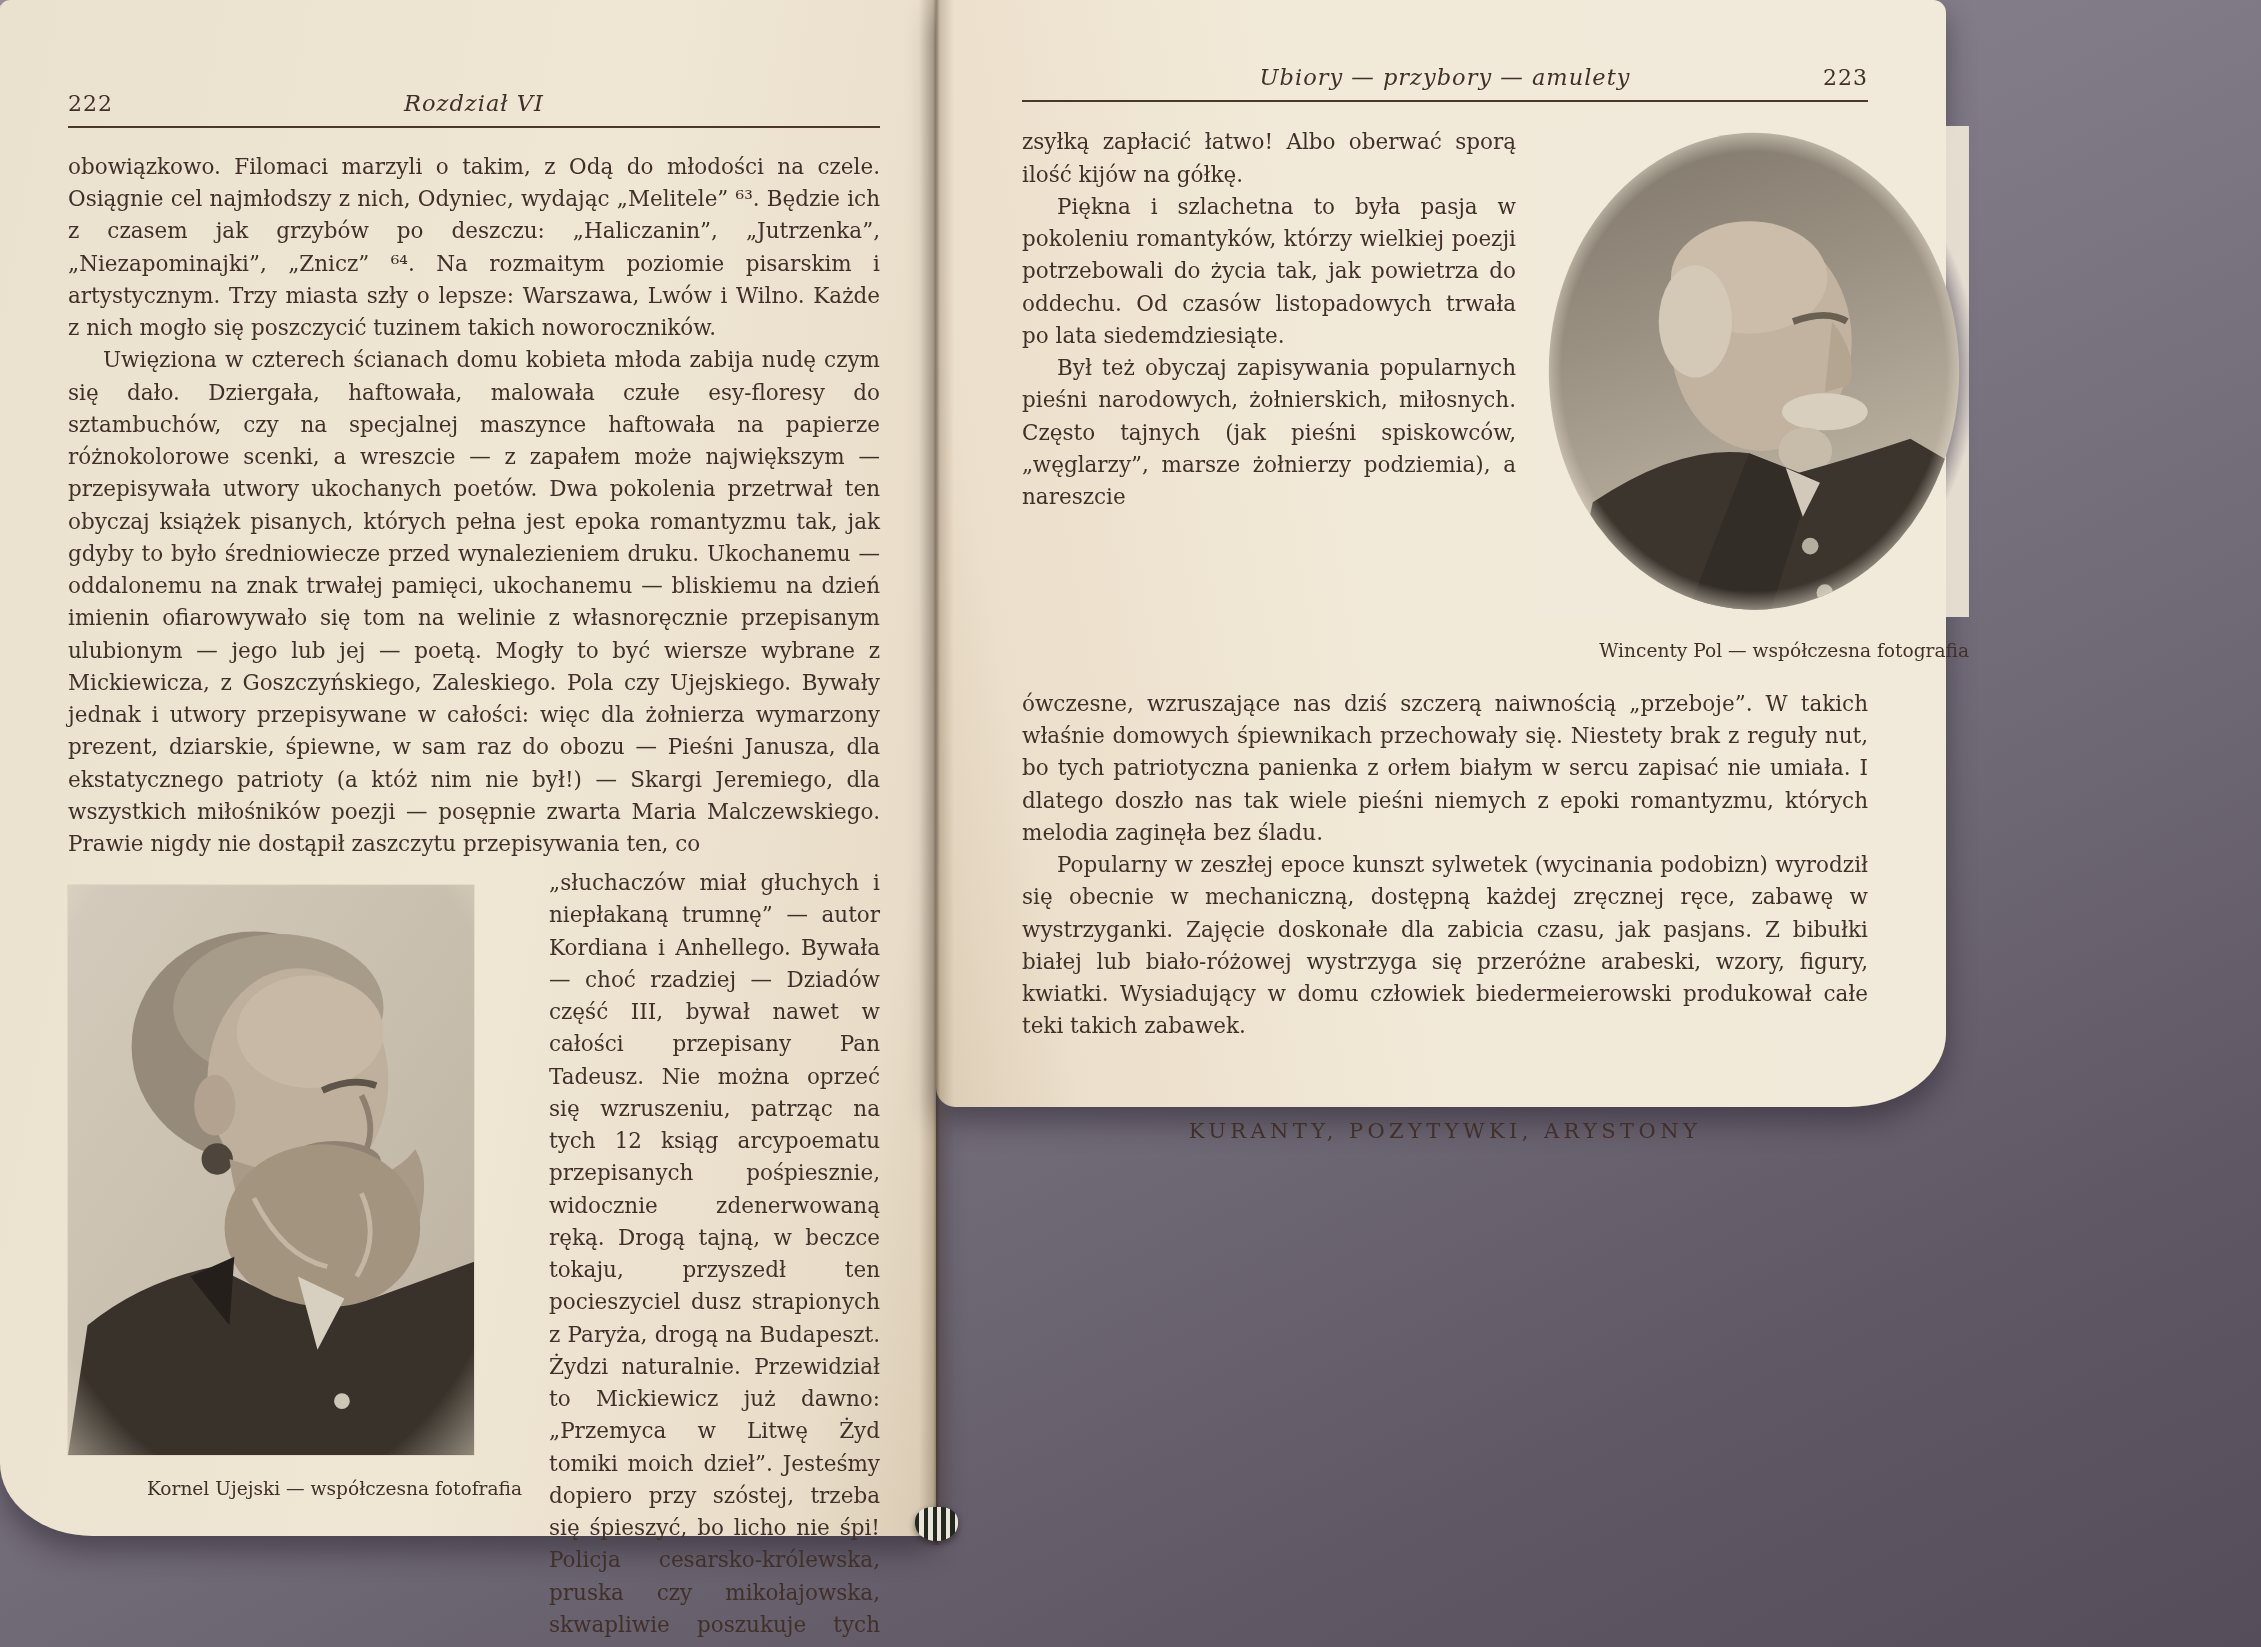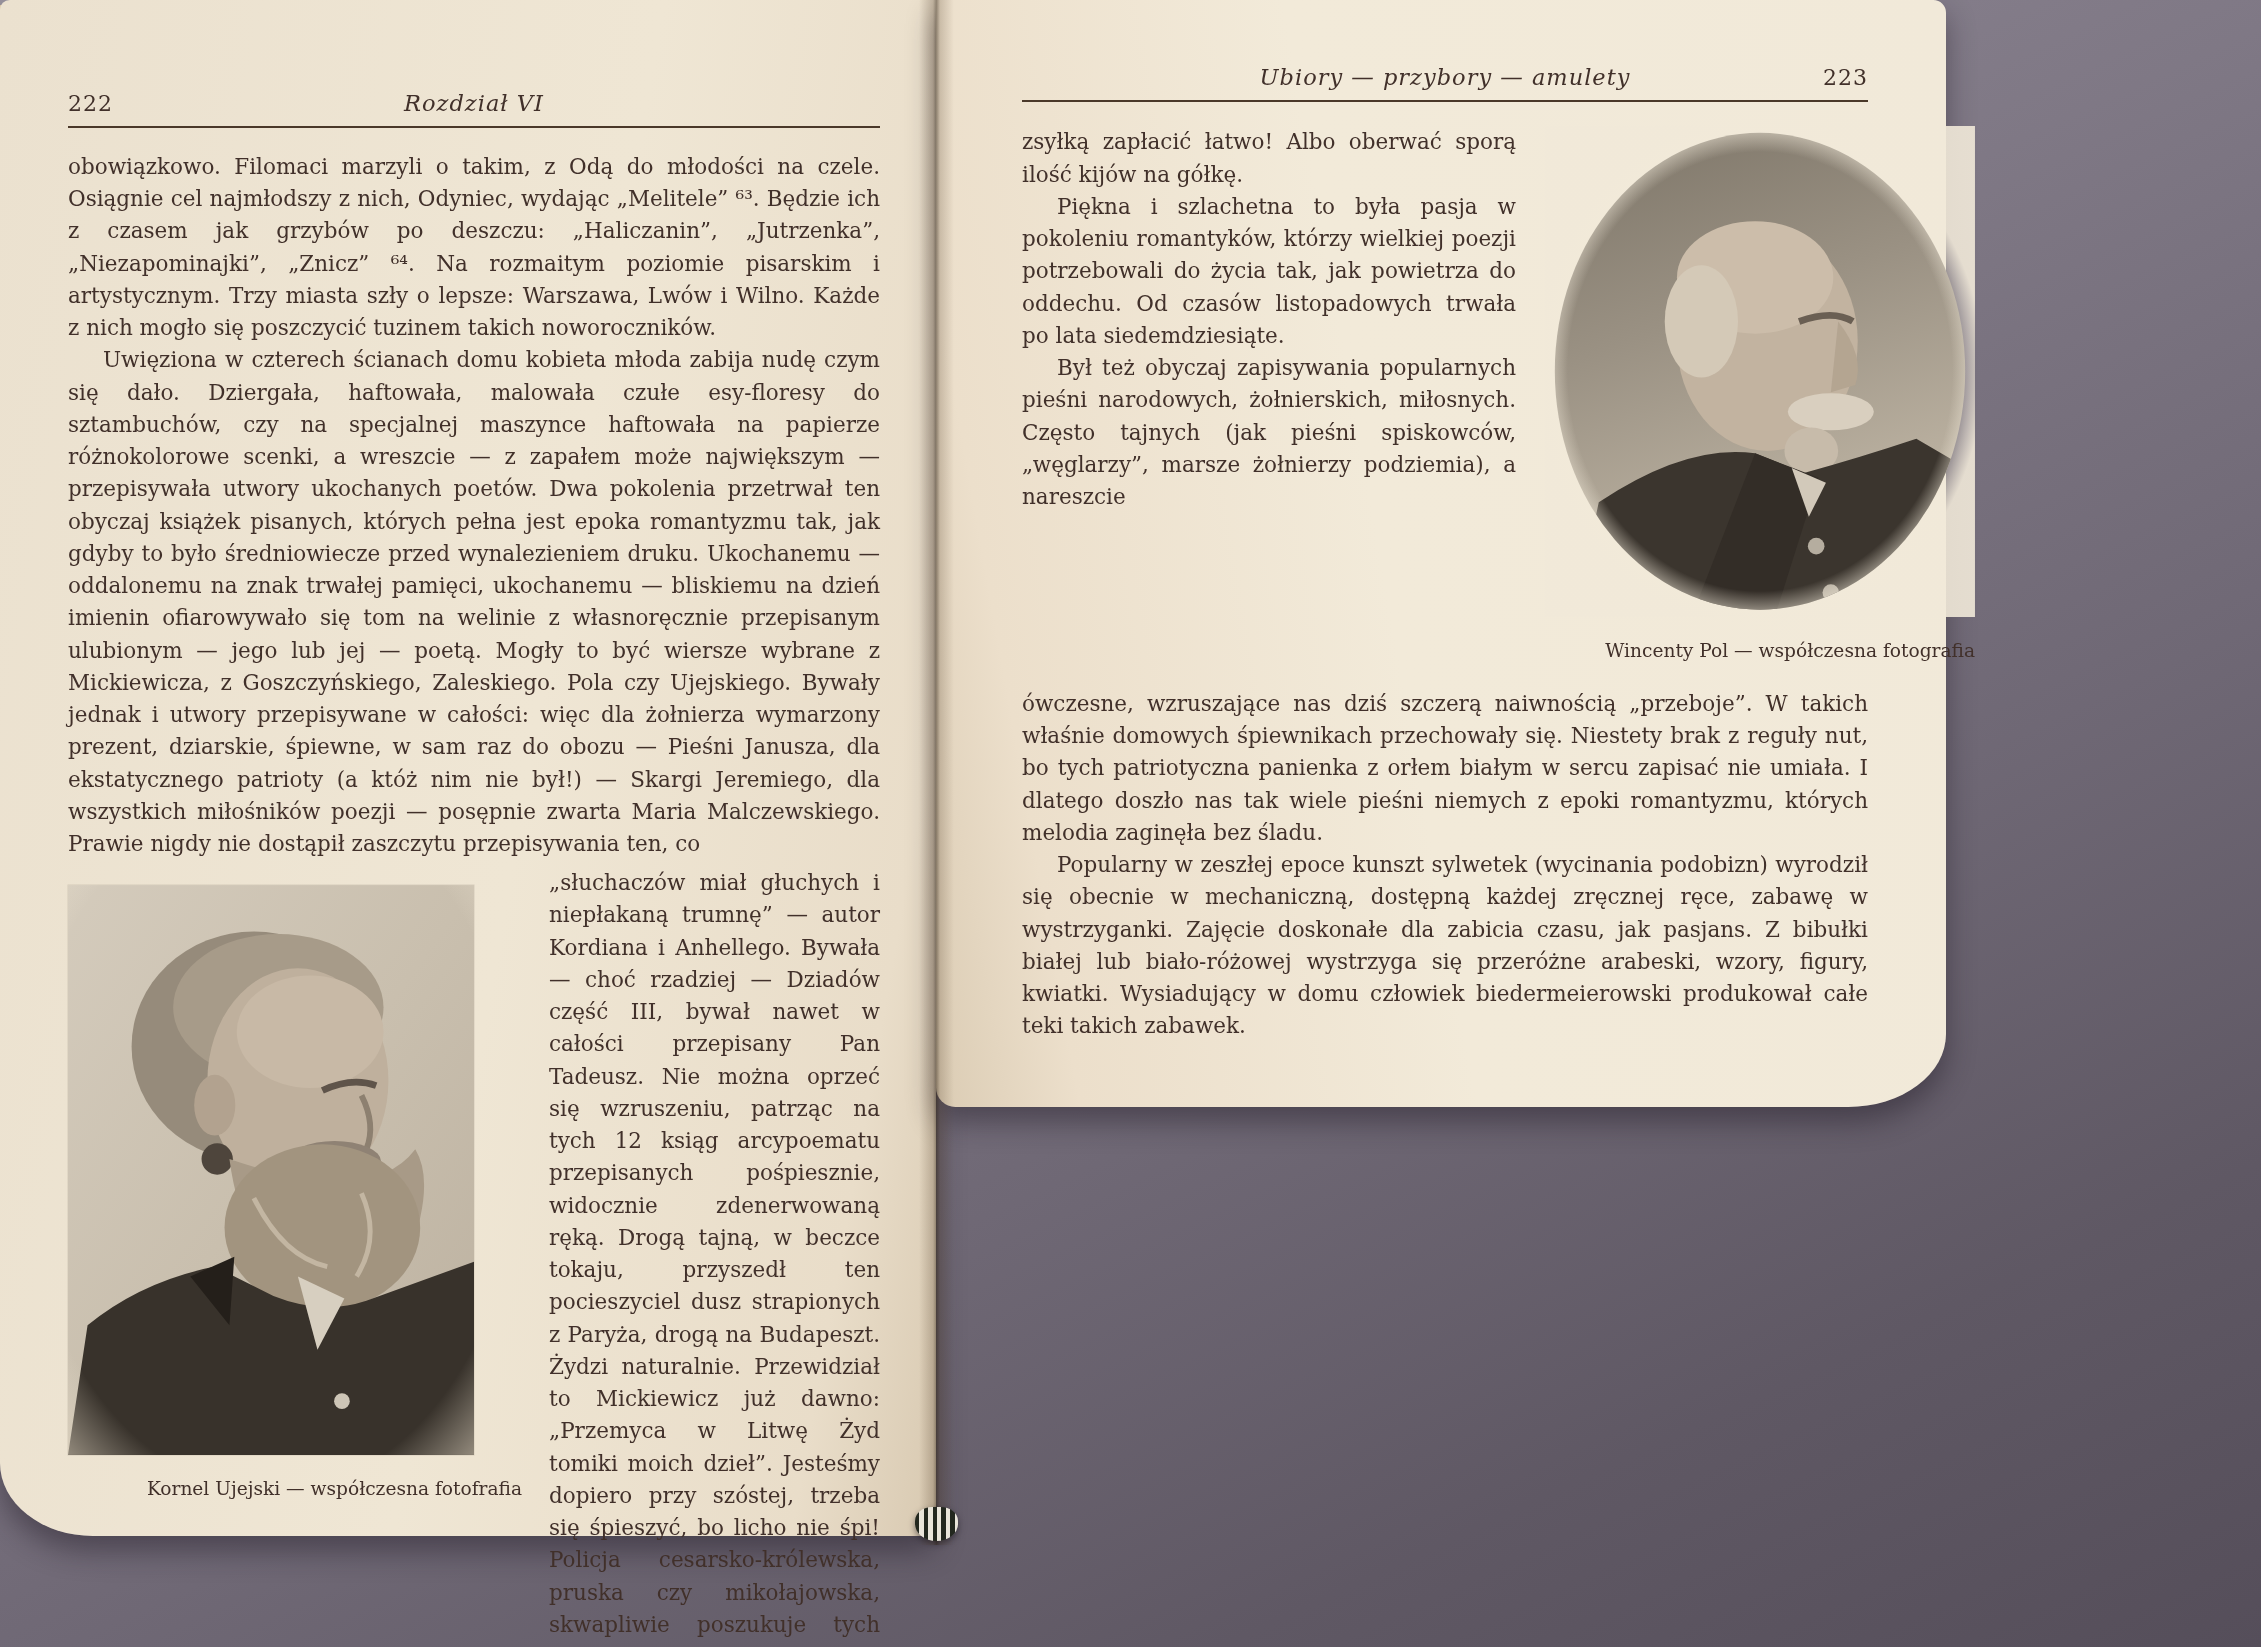--- a/index.html
+++ b/index.html
@@ -63,21 +63,21 @@
   .body-txt{font-size:21.5px;line-height:1.5;text-align:justify;text-justify:inter-word;}
   p{margin:0;}
   .indent{text-indent:35px;}
   .mt{margin-top:23px;}
   figure{margin:0;}
   figcaption{font-size:18.6px;text-align:right;margin-top:19.6px;color:#41302a;}
   .row{display:flex;gap:27px;margin-top:6.8px;}
   .fig-l{width:454px;flex:none;margin-top:18px;}
   .fig-l svg{display:block;box-shadow:0 0 0 0.5px rgba(90,75,60,.15);}
   .col-r{flex:1;}
-  .row-r{display:flex;gap:29px;margin-top:24.5px;}
+  .row-r{display:flex;gap:23px;margin-top:24.5px;}
   .col-l{width:494px;flex:none;}
   .fig-r{flex:1;}
   .fig-r svg{display:block;margin:0 auto;}
   .sect-head{
     text-align:center;font-size:21px;letter-spacing:4.4px;margin-top:73px;color:#41302a;
   }
   .last-para{margin-top:51px;}
 </style>
 </head>
 <body>
@@ -212,20 +212,21 @@
                 <circle cx="555" cy="860" r="17" fill="#b5ad9f"></circle>
                 <circle cx="585" cy="955" r="17" fill="#b5ad9f"></circle>
               </g>
               <rect width="880" height="1005" fill="url(#rfade)"></rect>
             </svg>
             <figcaption>Wincenty Pol — współczesna fotografia</figcaption>
           </figure>
         </div>
         <p class="mt">ówczesne, wzruszające nas dziś szczerą naiwnością „przeboje”. W takich właśnie domowych śpiewnikach przechowały się. Niestety brak z reguły nut, bo tych patriotyczna panienka z orłem białym w sercu zapisać nie umiała. I dlatego doszło nas tak wiele pieśni niemych z epoki romantyzmu, których melodia zaginęła bez śladu.</p>
         <p class="indent">Popularny w zeszłej epoce kunszt sylwetek (wycinania podobizn) wyrodził się obecnie w mechaniczną, dostępną każdej zręcznej ręce, zabawę w wystrzyganki. Zajęcie doskonałe dla zabicia czasu, jak pasjans. Z bibułki białej lub biało-różowej wystrzyga się przeróżne arabeski, wzory, figury, kwiatki. Wysiadujący w domu człowiek biedermeierowski produkował całe teki takich zabawek.</p>
+        <div class="sect-head">KURANTY, POZYTYWKI, ARYSTONY</div>
       </div>
     </div>
   </div>
 
   <div class="gutter"></div>
   <div class="headband"></div>
 </div>
 
 
 </body></html>

